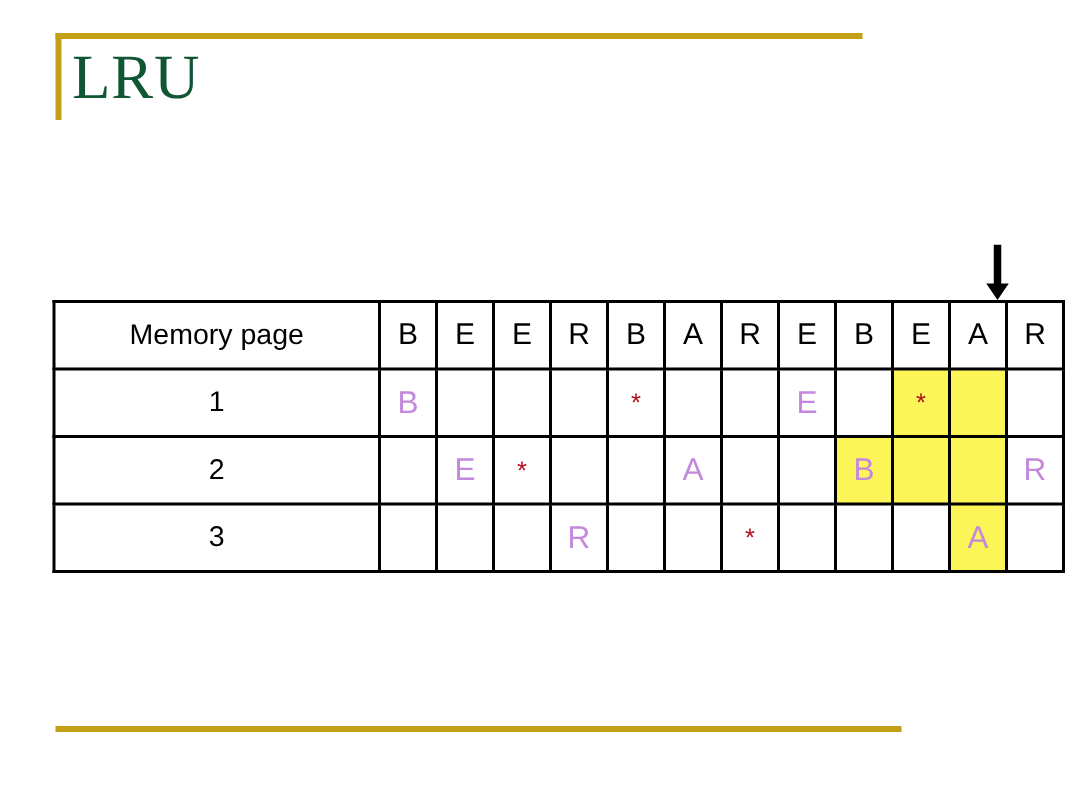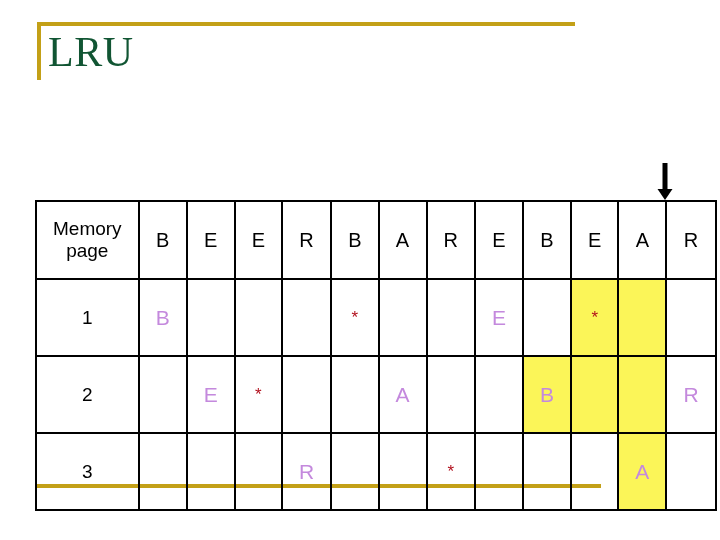--- a/index.html
+++ b/index.html
@@ -70,21 +70,21 @@
   
   #lru-table {
     position: absolute;
     left: 35px;
     top: 200px;
     border-collapse: collapse;
     table-layout: fixed;
   }
   #lru-table td, #lru-table th {
     border: 2px solid #000000;
-    padding: 16px;
+    padding: 0;
     margin: 0;
     text-align: center;
     vertical-align: middle;
     height: 43px;
     font-weight: normal;
   }
   .col-label {
     width: 215px;
     font-size: 19px;
     color: #000000;

